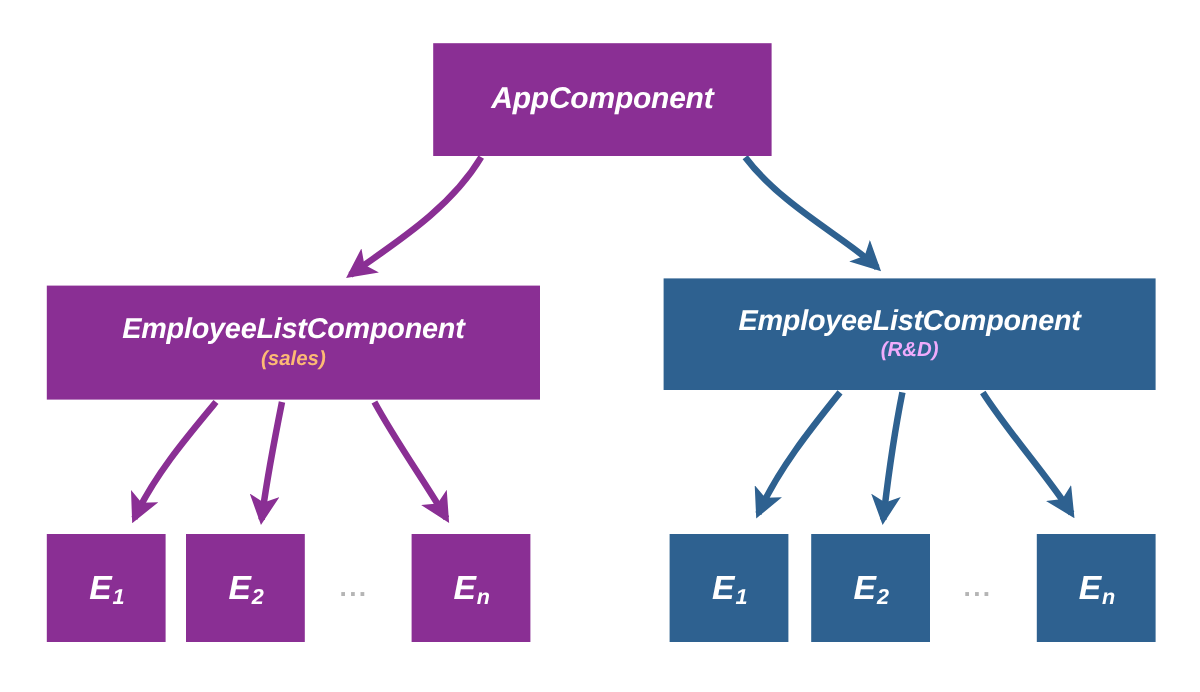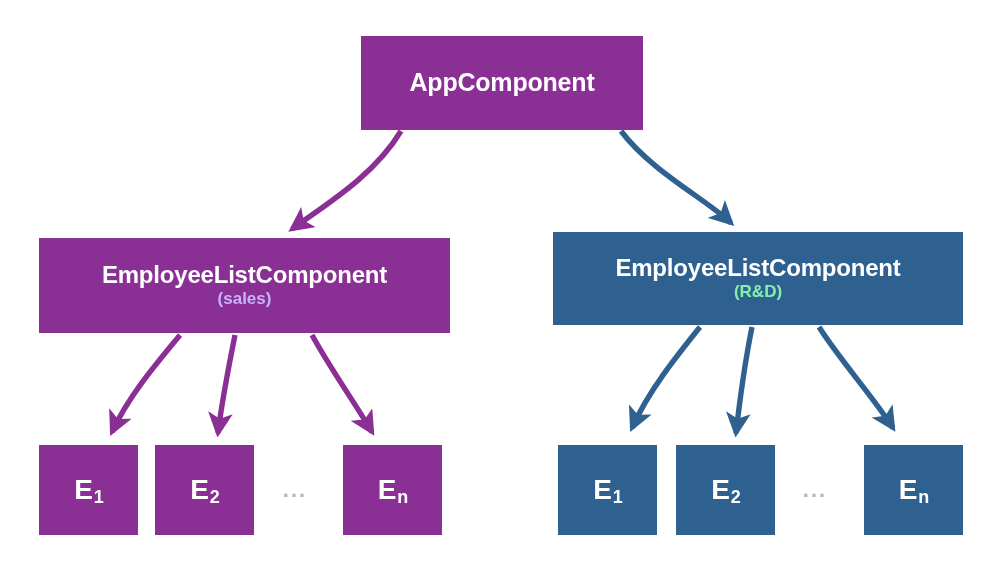--- a/index.html
+++ b/index.html
@@ -30,29 +30,30 @@
   .node {
     position: absolute;
     box-sizing: border-box;
     display: flex;
     flex-direction: column;
     align-items: center;
     justify-content: center;
     color: #ffffff;
     text-align: center;
     line-height: 1.1;
+    font-style: italic;
   }
   .node-title {
     font-weight: bold;
     letter-spacing: -0.2px;
     white-space: nowrap;
   }
   .node-sub {
     font-weight: bold;
-    color: #c4b5fd;
+    color: #fdba74;
     margin-top: 1px;
   }
   
   #node-root {
     left: 361px;
     top: 36px;
     width: 282px;
     height: 94px;
     background: #8a2f94;
   }
@@ -70,21 +71,21 @@
     left: 553px;
     top: 232px;
     width: 410px;
     height: 93px;
     background: #2e6190;
   }
   #node-list-sales .node-title,
   #node-list-rnd .node-title { font-size: 24px; }
   #node-list-sales .node-sub,
   #node-list-rnd .node-sub { font-size: 17px; }
-  #node-list-rnd .node-sub { color: #86efac; }
+  #node-list-rnd .node-sub { color: #f0abfc; }
 
   
   .leaf {
     width: 99px;
     height: 90px;
     top: 445px;
   }
   .leaf.purple { background: #8a2f94; }
   .leaf.blue   { background: #2e6190; }
   .leaf .node-title {

